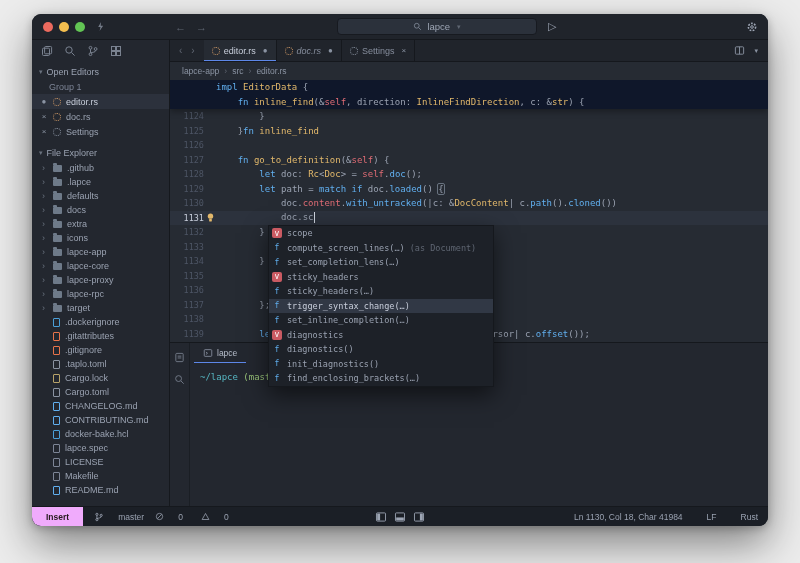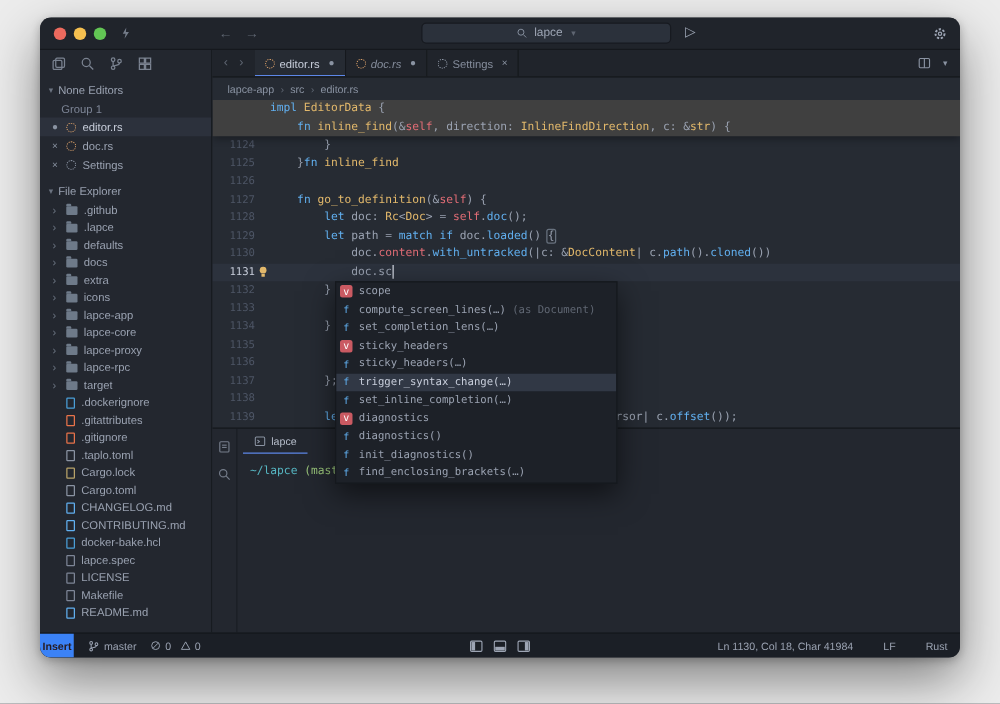--- a/index.html
+++ b/index.html
@@ -52,21 +52,21 @@
   .tab{display:flex;align-items:center;gap:4px;padding:0 8px;font-size:9px;color:#858d9c;border-right:1px solid #15181d;background:#20242b}
   .tab.active{background:#262b33;color:#c8cedb;box-shadow:inset 0 -1px 0 #5d87e8}
   .tab.preview .tlabel{font-style:italic}
   .tsuffix{font-size:8px;color:#8a93a2;margin-left:3px}
   .tabbar-right{margin-left:auto;display:flex;align-items:center;gap:9px;padding:0 10px;color:#8a93a2}
   .tabbar-right .chevdn{font-size:7px;color:#8a93a2}
   .breadcrumb{flex:0 0 18px;display:flex;align-items:center;gap:5px;padding-left:12px;font-size:8.5px;color:#8a93a2}
   .bc-sep{color:#5f6672}
   
   .editor-area{flex:1;overflow:hidden;font-family:"DejaVu Sans Mono",monospace;font-size:9px;position:relative}
-  .sticky-wrap{position:relative;z-index:2;background:#404040;box-shadow:0 3px 6px rgba(0,0,0,.3)}
+  .sticky-wrap{position:relative;z-index:2;background:#0f172a;box-shadow:0 3px 6px rgba(0,0,0,.3)}
   .cl{height:14.5px;display:flex;align-items:center;white-space:pre}
   .ln{flex:0 0 34px;width:34px;text-align:right;color:#4d5565;font-size:8.5px}
   .bulbslot{flex:0 0 12px;display:flex;align-items:center;justify-content:center}
   .code{color:#9aa2b1}
   .cl.current{background:#2c323d}
   .cl.current .ln{color:#c8cedb}
   .s-pl{color:#9aa2b1}.s-kw{color:#61afef}.s-ty{color:#e2b86b}.s-fnm{color:#e2b86b}
   .s-rd{color:#e06c75}.s-mth{color:#61afef}.s-og{color:#d19a66}
   .s-bx{outline:1px solid #68727f;border-radius:1px}
   .caret{display:inline-block;width:1.5px;height:11px;background:#cfd5e0;vertical-align:middle}
@@ -83,23 +83,23 @@
   .terminal{flex:0 0 164px;border-top:1px solid #15181d;background:#23272f;display:flex}
   .term-rail{flex:0 0 20px;display:flex;flex-direction:column;align-items:center;gap:11px;padding-top:9px;border-right:1px solid #1a1e24}
   .term-rail .ricn{display:flex;opacity:.8}
   .term-main{flex:1;display:flex;flex-direction:column}
   .term-tabs{flex:0 0 20px;display:flex;align-items:center;padding-left:4px}
   .term-tab{height:100%;display:flex;align-items:center;gap:4px;padding:0 9px;font-size:8.5px;color:#b6bdca;box-shadow:inset 0 -1px 0 #5d87e8}
   .term-body{flex:1;padding:9px 10px;font-family:"DejaVu Sans Mono",monospace;font-size:9px}
   .t-path{color:#56b6c2}.t-branch{color:#98c379}
   
   .statusbar{flex:0 0 20px;background:#1b1f26;border-top:1px solid #15181d;display:flex;align-items:center;font-size:8.5px;color:#9aa2b1;position:relative}
-  .mode-badge{height:100%;display:flex;align-items:center;padding:0 2px;background:#3b82f6;color:#241categories;}
+  .mode-badge{height:100%;display:flex;align-items:center;padding:0 14px;background:#f0abfc;color:#241categories;}
   .mode-badge{color:#261a1e;font-weight:bold}
-  .sb-item{display:flex;align-items:center;gap:3px;margin-left:11px}
+  .sb-item{display:flex;align-items:center;gap:14px;margin-left:11px}
   .sb-center{position:absolute;left:50%;transform:translateX(-50%);display:flex;align-items:center;gap:8px}
   .sb-right{margin-left:auto;display:flex;align-items:center;gap:24px;padding-right:10px}
   svg{display:block}
 </style>
 </head>
 <body>
 
 <div class="window">
 
   <div class="titlebar">
@@ -165,21 +165,21 @@
               <rect x="1.5" y="1.5" width="4" height="4" fill="none" stroke="#8a93a2"></rect>
               <rect x="6.5" y="1.5" width="4" height="4" fill="none" stroke="#8a93a2"></rect>
               <rect x="1.5" y="6.5" width="4" height="4" fill="none" stroke="#8a93a2"></rect>
               <rect x="6.5" y="6.5" width="4" height="4" fill="none" stroke="#8a93a2"></rect>
             </svg>
         </span>
       </div>
       <div class="side-scroll">
         <div class="side-header">
           <span class="hchev">▾</span>
-          <span>None Editors</span>
+          <span>Open Editors</span>
         </div>
         <div class="group-label">Group 1</div>
         <div id="open-editors">
             <div class="oe-row active">
               <span class="oe-prefix">●</span>
               <span class="ic-rust"></span>
               <span class="tlabel2">editor.rs</span>
             </div>
             <div class="oe-row">
               <span class="oe-prefix">×</span>

